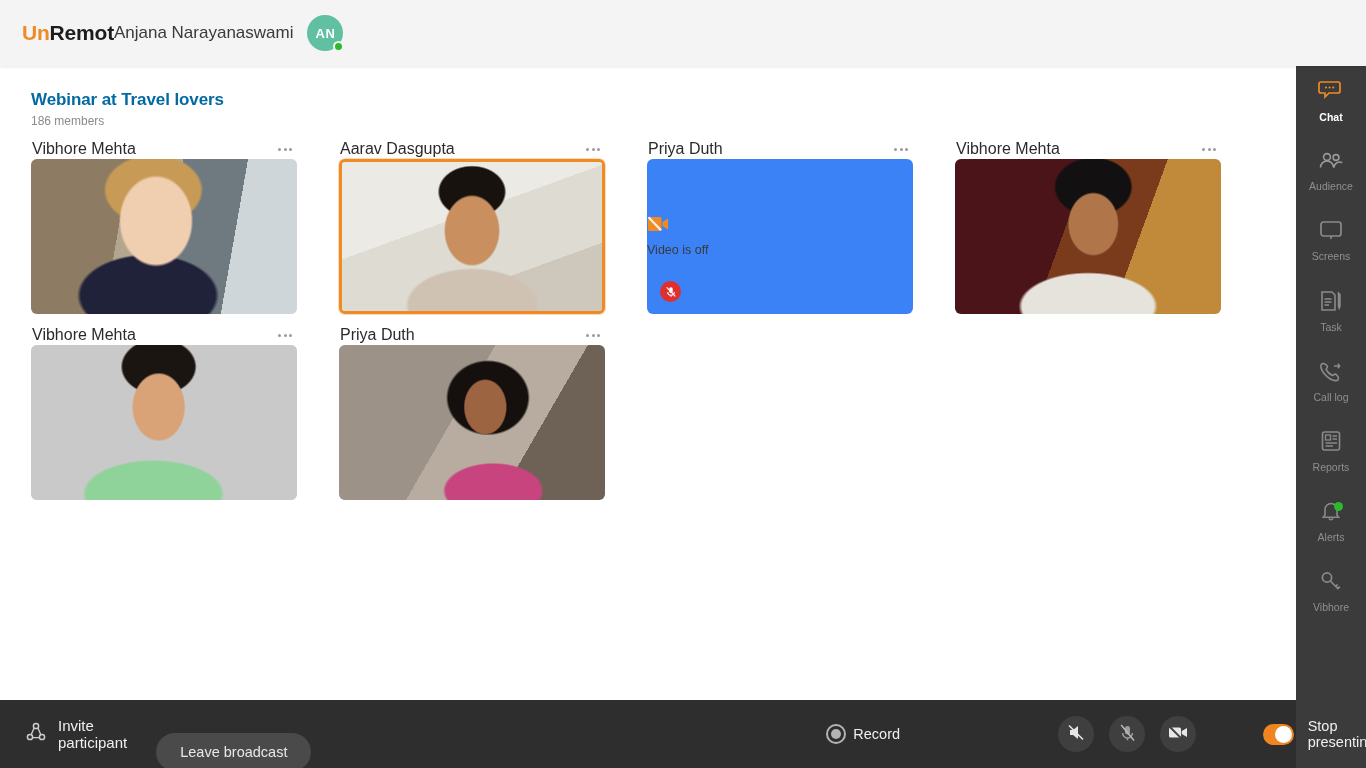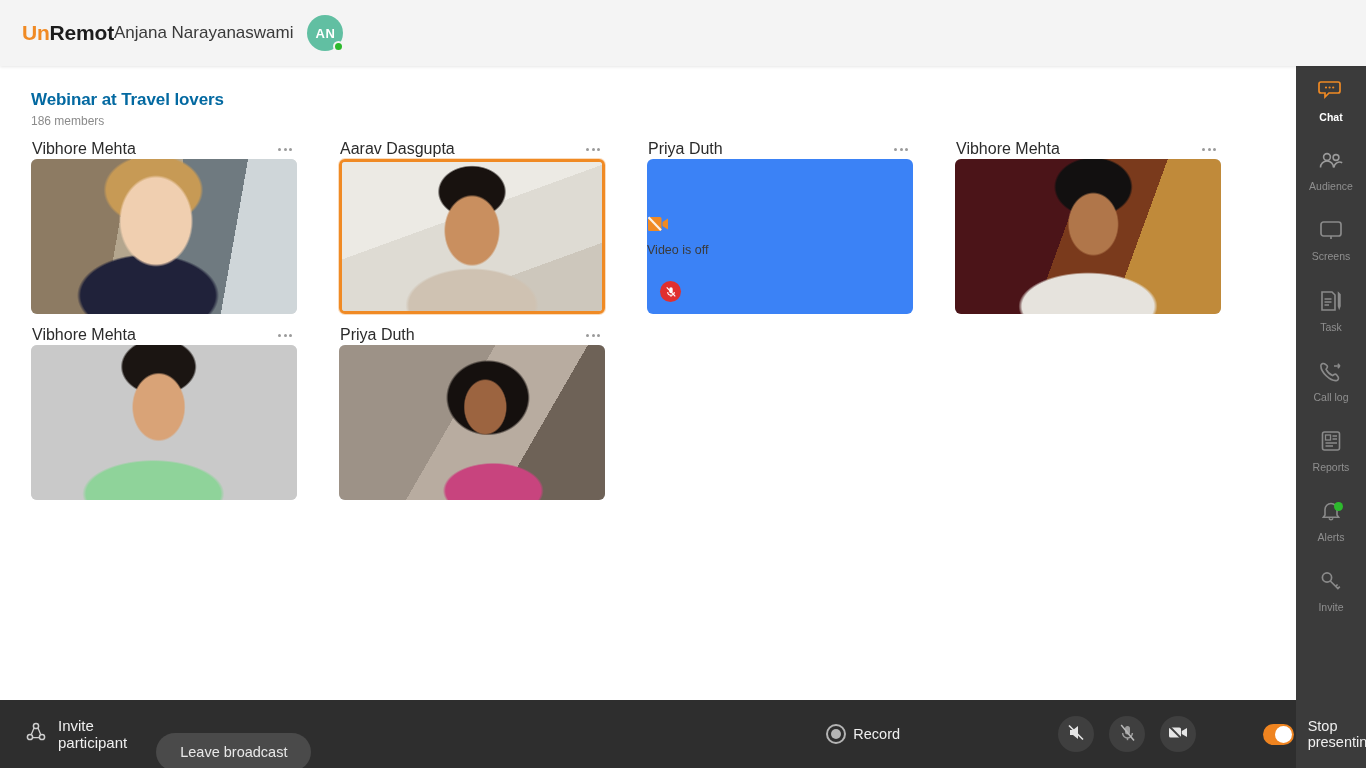--- a/index.html
+++ b/index.html
@@ -379,21 +379,21 @@
       <span class="side-label">Alerts</span>
     </div>
 
     <div class="side-item">
       <span>
         <svg width="24" height="22" viewBox="0 0 24 22">
           <circle cx="8" cy="7.5" r="4.6" fill="none" stroke="#8a8a8a" stroke-width="1.7"></circle>
           <path d="M11.3 11 L19.5 19.2 M16.6 16.5 L18.6 14.5 M18.8 18.7 L20.8 16.7" stroke="#8a8a8a" stroke-width="1.7" fill="none"></path>
         </svg>
       </span>
-      <span class="side-label">Invite</span>
+      <span class="side-label">Vibhore</span>
     </div>
 
   </div>
 
   <div class="toolbar">
 
     <div class="tb-invite">
       <span>
         <svg width="20" height="20" viewBox="0 0 20 20">
           <circle cx="10" cy="4" r="2.6" fill="none" stroke="#cfcfcf" stroke-width="1.5"></circle>

